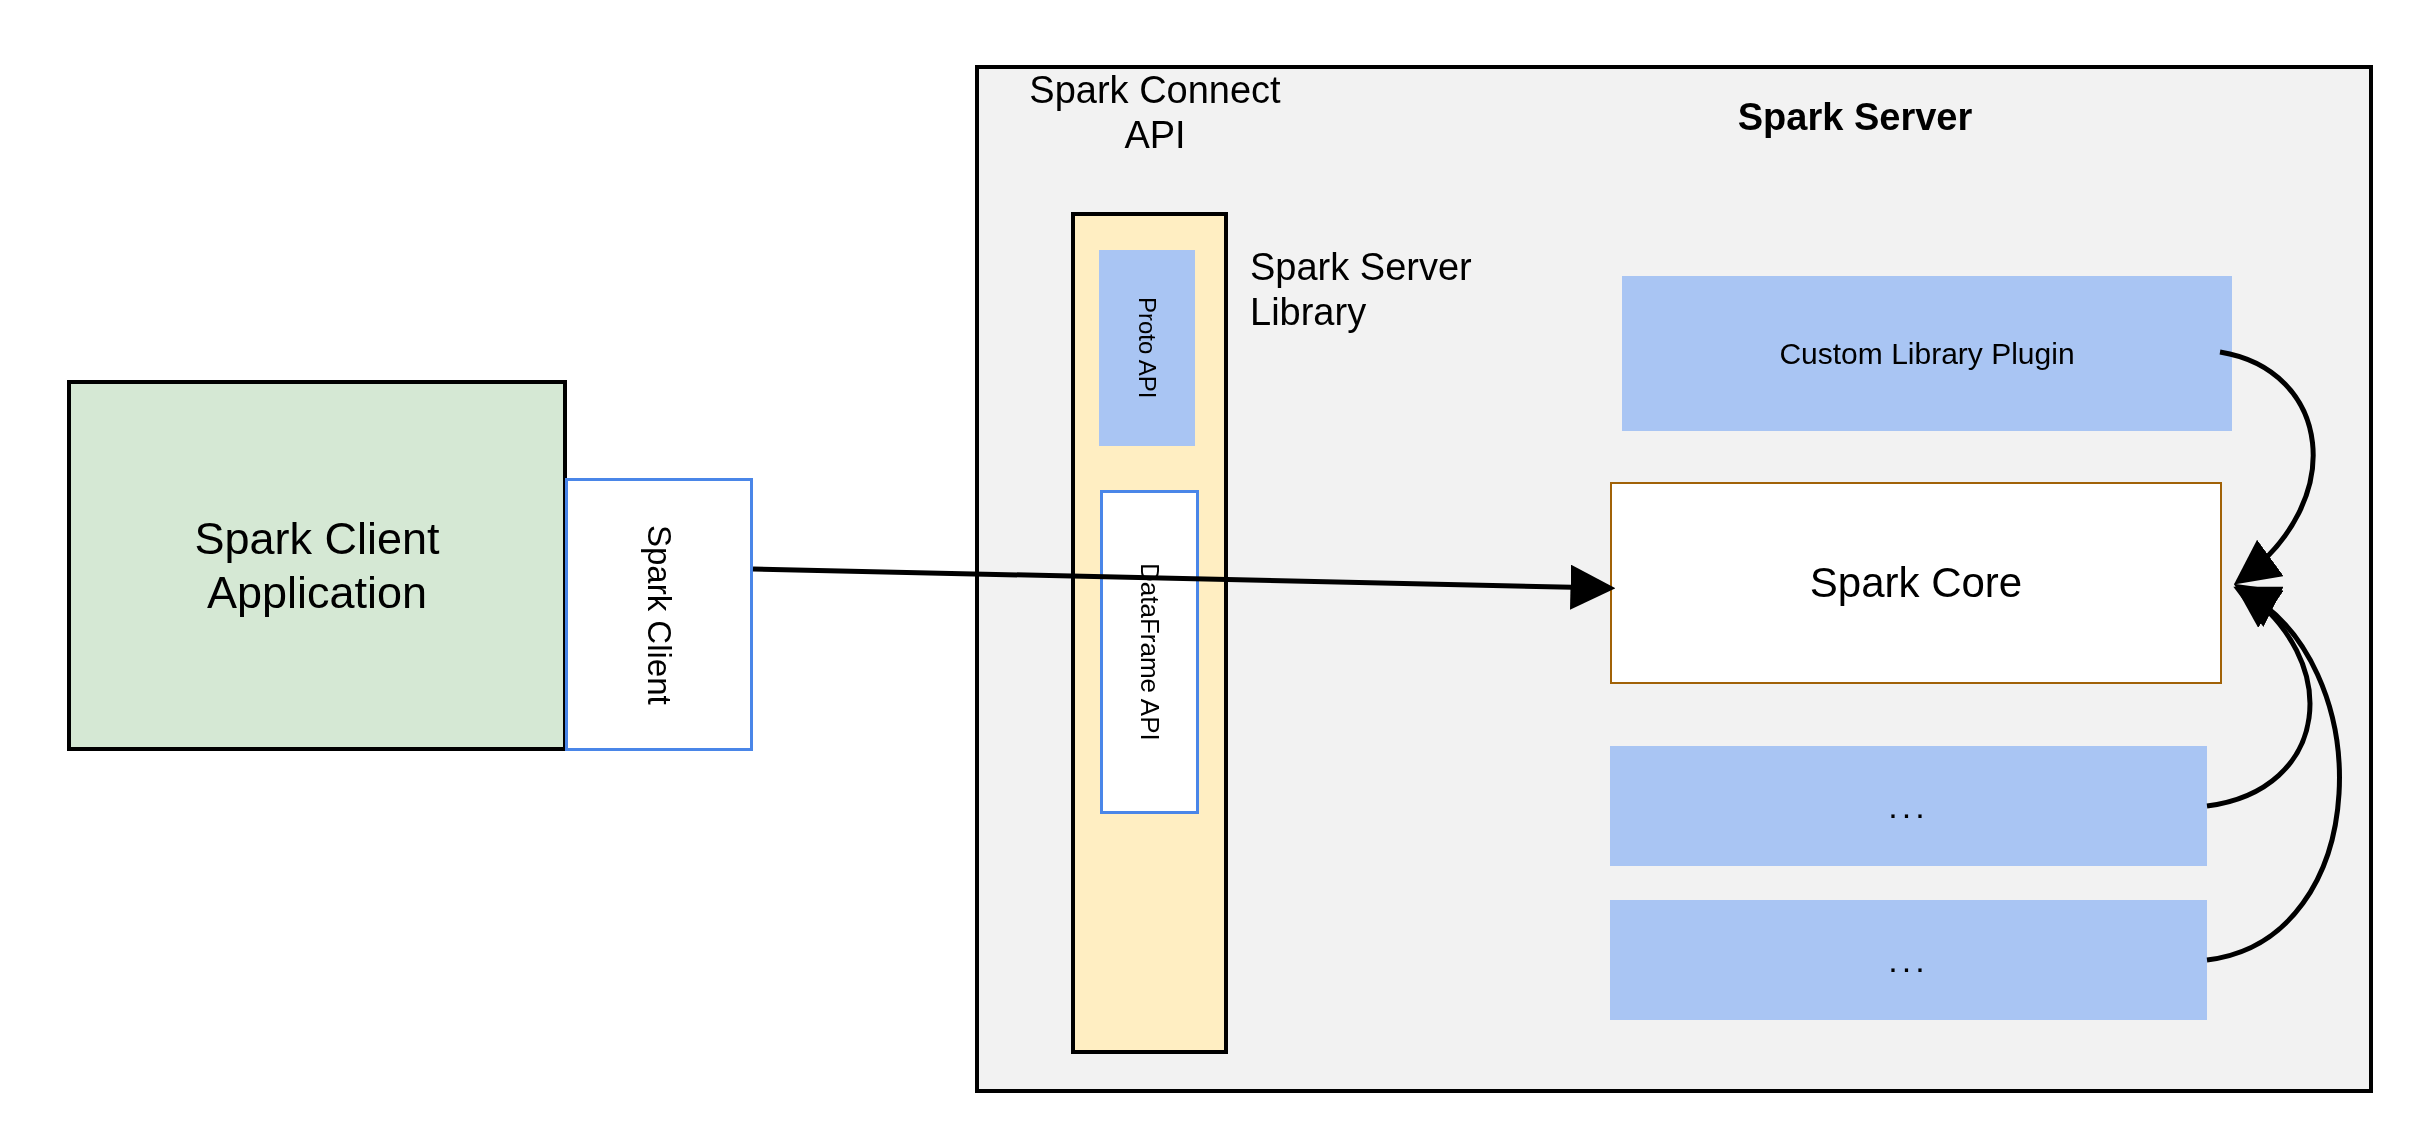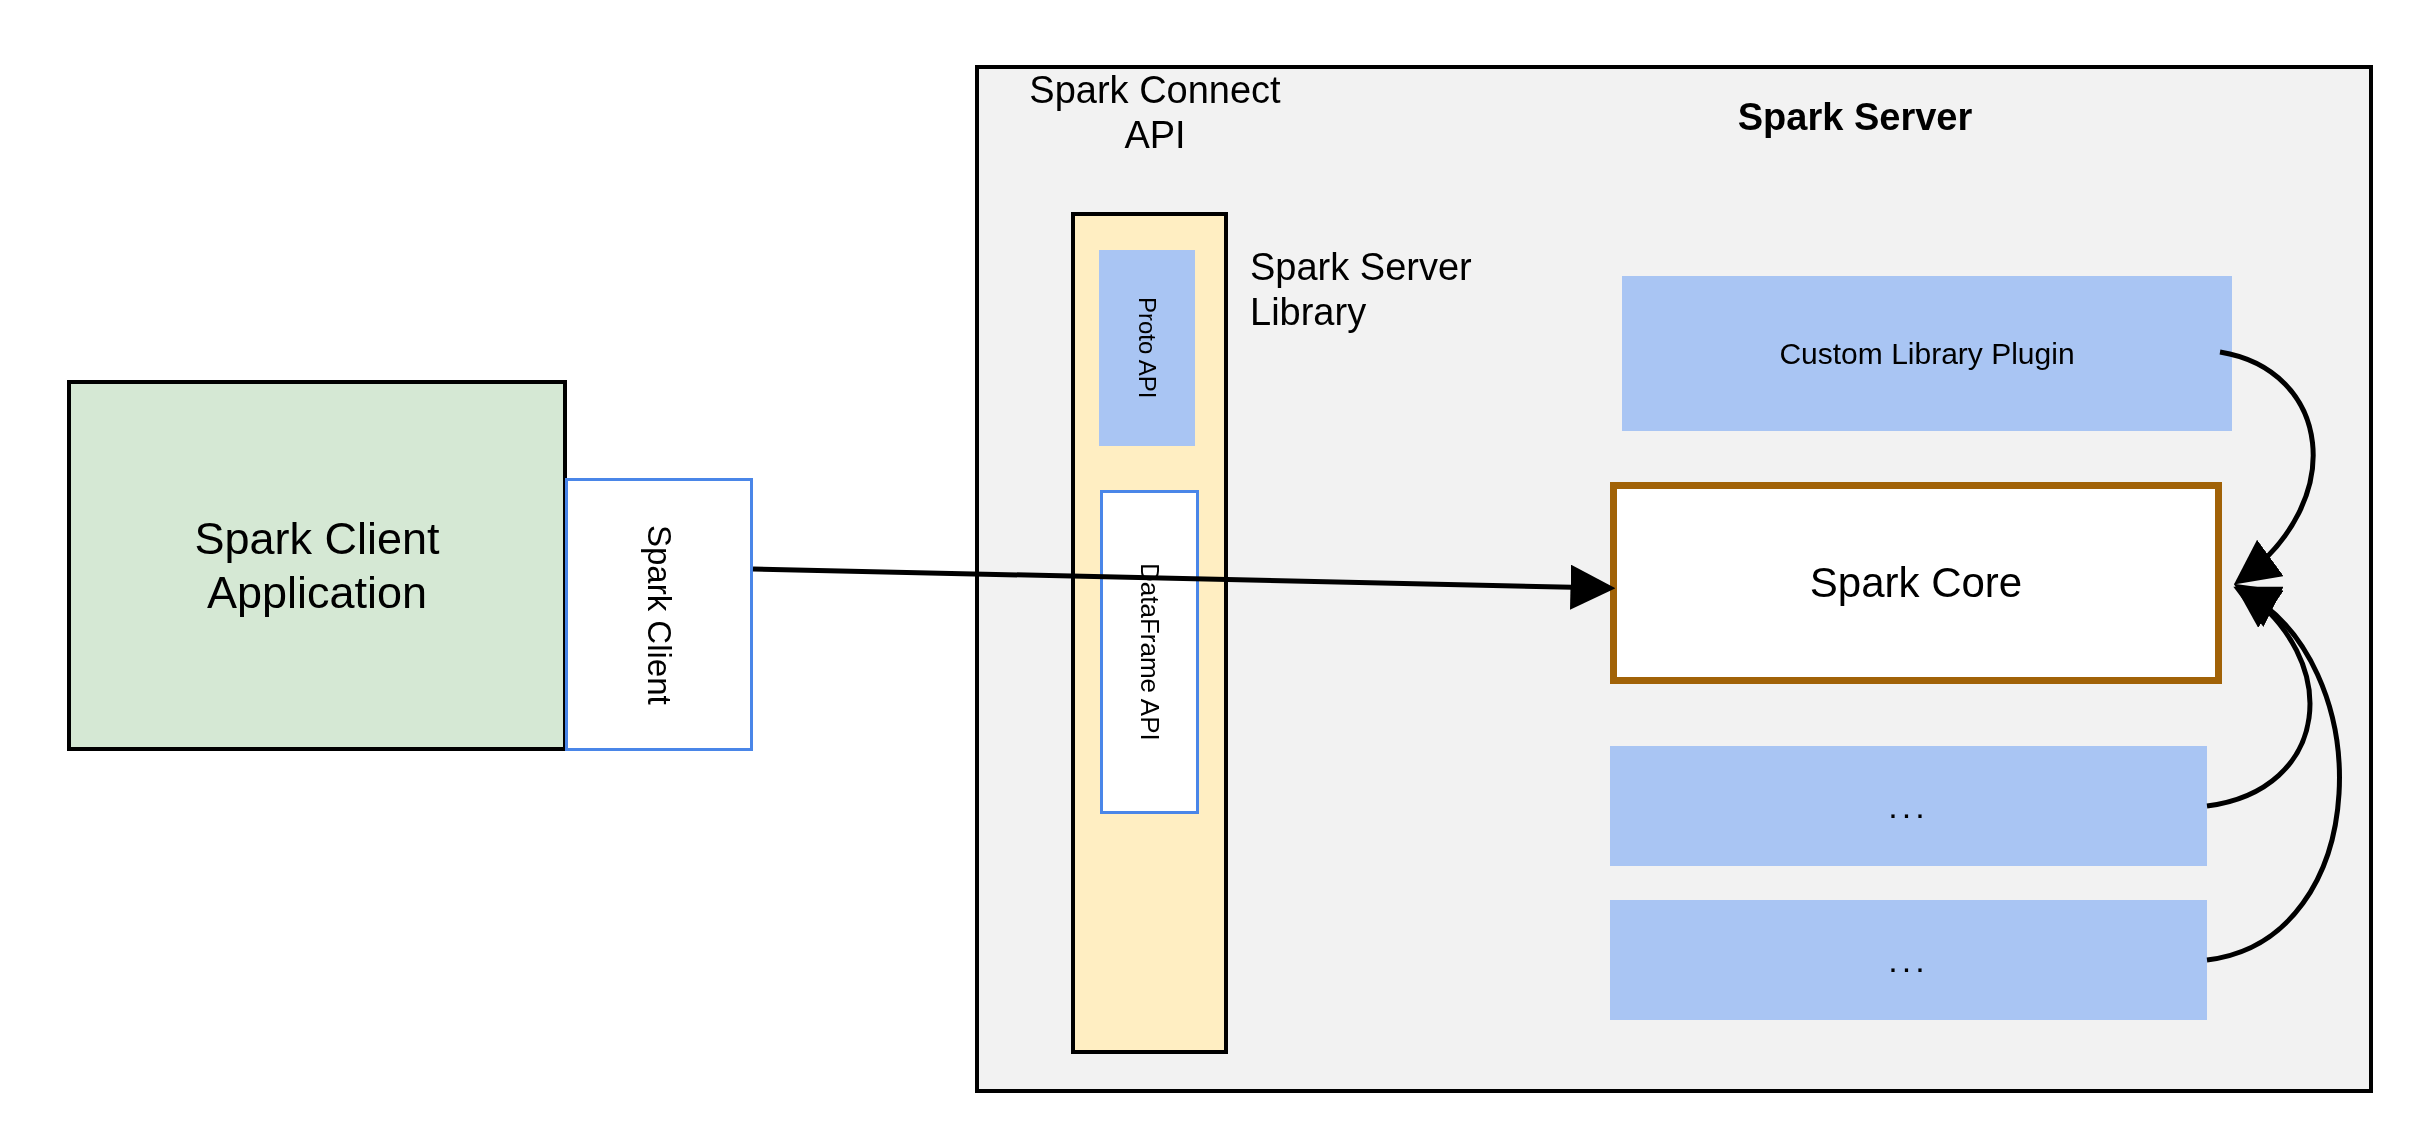--- a/index.html
+++ b/index.html
@@ -166,21 +166,21 @@
     z-index: 3;
     margin-left: 12px;
   }
 
   #spark-core {
     left: 1610px;
     top: 482px;
     width: 612px;
     height: 202px;
     background: #ffffff;
-    border: 7px solid #a16207;
+    border: 2px solid #a16207;
     font-size: 42px;
     z-index: 3;
   }
 
   #more-box-1 {
     left: 1610px;
     top: 746px;
     width: 597px;
     height: 120px;
     background: #a9c5f3;

